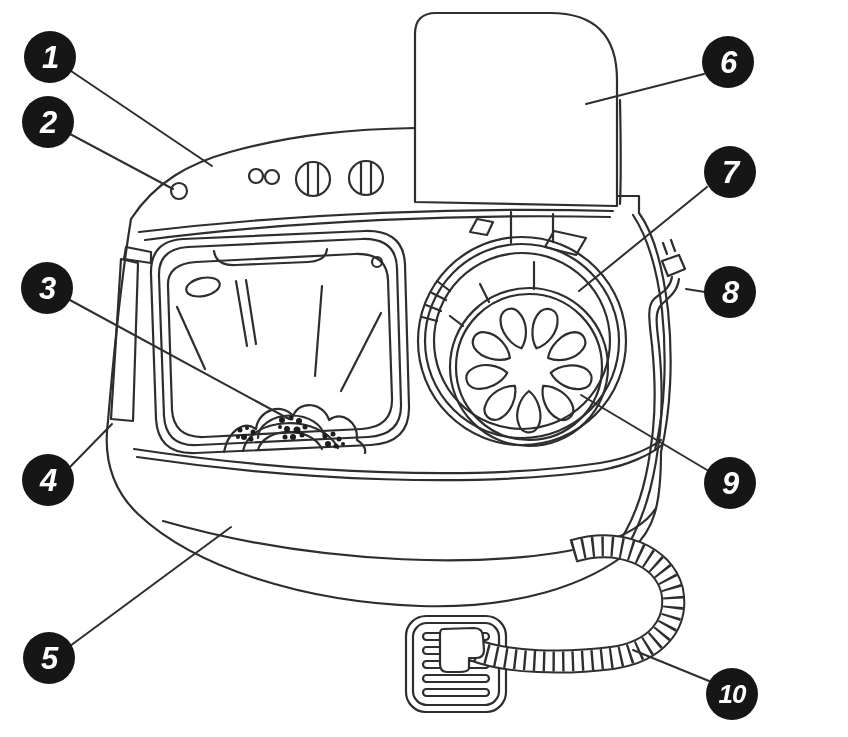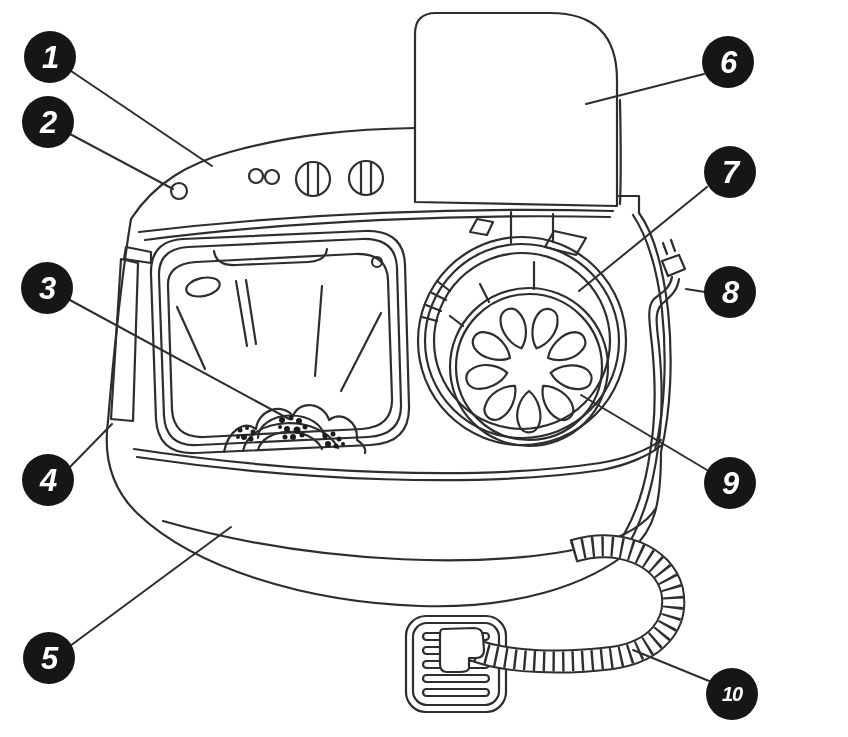--- a/index.html
+++ b/index.html
@@ -9,21 +9,21 @@
   }
   .art{position:absolute;left:0;top:0;}
   .callout{
     position:absolute;width:52px;height:52px;border-radius:50%;
     background:#161616;color:#ffffff;
     display:flex;align-items:center;justify-content:center;
     font-family:"Liberation Sans",sans-serif;
     font-weight:bold;font-style:italic;font-size:31px;line-height:1;
     letter-spacing:-1px;user-select:none;
   }
-  .callout.small{font-size:20px;}
+  .callout.small{font-size:26px;}
 </style>
 </head>
 <body>
 
 <div class="stage">
 
   <svg class="art" width="848" height="737" viewBox="0 0 848 737" fill="none" stroke="#2e2e2e" stroke-width="2.2" stroke-linecap="round" stroke-linejoin="round">
 
     <g>
 

